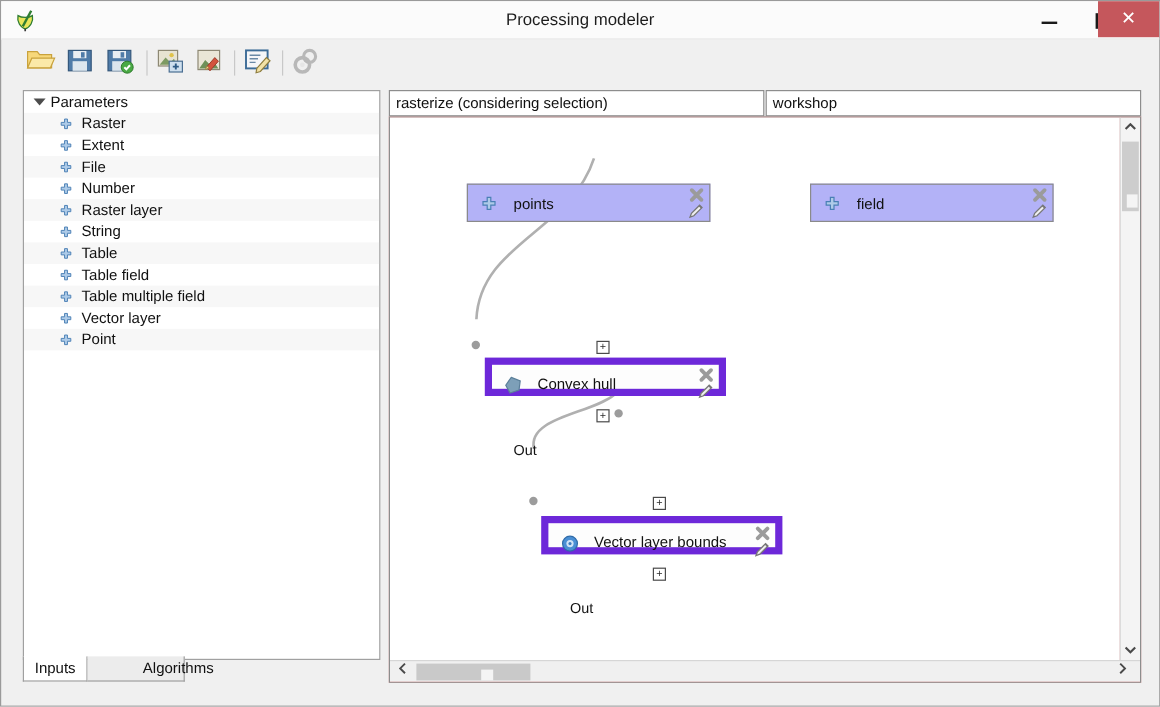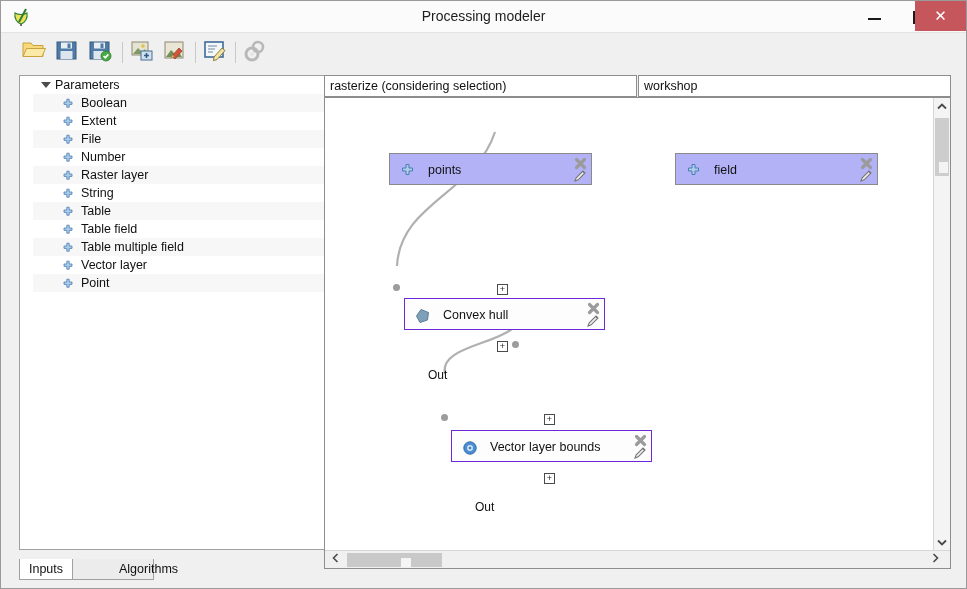--- a/index.html
+++ b/index.html
@@ -79,21 +79,20 @@
     background: #c8c8c8;
   }
 
   
   #leftpanel {
     position: absolute; left: 18px; top: 74px;
     width: 296px; height: 473px;
     background: #ffffff;
     border: 1px solid #a0a0a0;
     overflow: hidden;
-    padding-left: 13px;
   }
   .trow {
     position: relative;
     height: 18px;
     line-height: 18px;
     font-size: 12.5px;
     color: #101010;
     white-space: nowrap;
   }
   .trow.alt { background: #f7f7f7; }
@@ -106,21 +105,21 @@
     border-right: 5px solid transparent;
     border-top: 6px solid #4c4c4c;
   }
   .plusicon {
     position: absolute; left: 29px; top: 3px;
     width: 12px; height: 12px;
   }
 
   
   #lefttabs {
-    position: absolute; left: 18px; top: 558px;
+    position: absolute; left: 18px; top: 546px;
     width: 296px; height: 22px;
   }
   .ltab {
     position: absolute; top: 0;
     height: 21px; line-height: 21px;
     font-size: 12.5px;
     color: #101010;
     text-align: center;
     box-sizing: border-box;
     cursor: default;
@@ -223,21 +222,21 @@
     position: absolute;
     box-sizing: border-box;
     height: 32px;
   }
   .node-param {
     background: #b3b2f7;
     border: 1px solid #8a8a8a;
   }
   .node-alg {
     background: #fdfdfd;
-    border: 1px solid #6d28d9;
+    border: 6px solid #6d28d9;
   }
   .node-label {
     position: absolute; left: 38px; top: 0;
     height: 32px; line-height: 32px;
     font-size: 12.5px;
     color: #111111;
     white-space: nowrap;
   }
   .node-icon {
     position: absolute; left: 10px; top: 9px;
@@ -379,21 +378,21 @@
   </div>
 
   <div id="leftpanel">
     <div class="trow root">
       <span class="expander"></span>
       <span>Parameters</span>
     </div>
     <div id="treeitems">
         <div class="trow child alt"><span class="plusicon"><svg width="12" height="12" viewBox="0 0 15 15">
               <path d="M6 1.5 h3 v3.5 h3.5 v3 h-3.5 v3.5 h-3 v-3.5 h-3.5 v-3 h3.5 z" fill="#aecbe8" stroke="#4a7fb5" stroke-width="1"></path>
-            </svg></span><span>Boolean</span></div>
+            </svg></span><span>Raster</span></div>
         <div class="trow child"><span class="plusicon"><svg width="12" height="12" viewBox="0 0 15 15">
               <path d="M6 1.5 h3 v3.5 h3.5 v3 h-3.5 v3.5 h-3 v-3.5 h-3.5 v-3 h3.5 z" fill="#aecbe8" stroke="#4a7fb5" stroke-width="1"></path>
             </svg></span><span>Extent</span></div>
         <div class="trow child alt"><span class="plusicon"><svg width="12" height="12" viewBox="0 0 15 15">
               <path d="M6 1.5 h3 v3.5 h3.5 v3 h-3.5 v3.5 h-3 v-3.5 h-3.5 v-3 h3.5 z" fill="#aecbe8" stroke="#4a7fb5" stroke-width="1"></path>
             </svg></span><span>File</span></div>
         <div class="trow child"><span class="plusicon"><svg width="12" height="12" viewBox="0 0 15 15">
               <path d="M6 1.5 h3 v3.5 h3.5 v3 h-3.5 v3.5 h-3 v-3.5 h-3.5 v-3 h3.5 z" fill="#aecbe8" stroke="#4a7fb5" stroke-width="1"></path>
             </svg></span><span>Number</span></div>
         <div class="trow child alt"><span class="plusicon"><svg width="12" height="12" viewBox="0 0 15 15">

